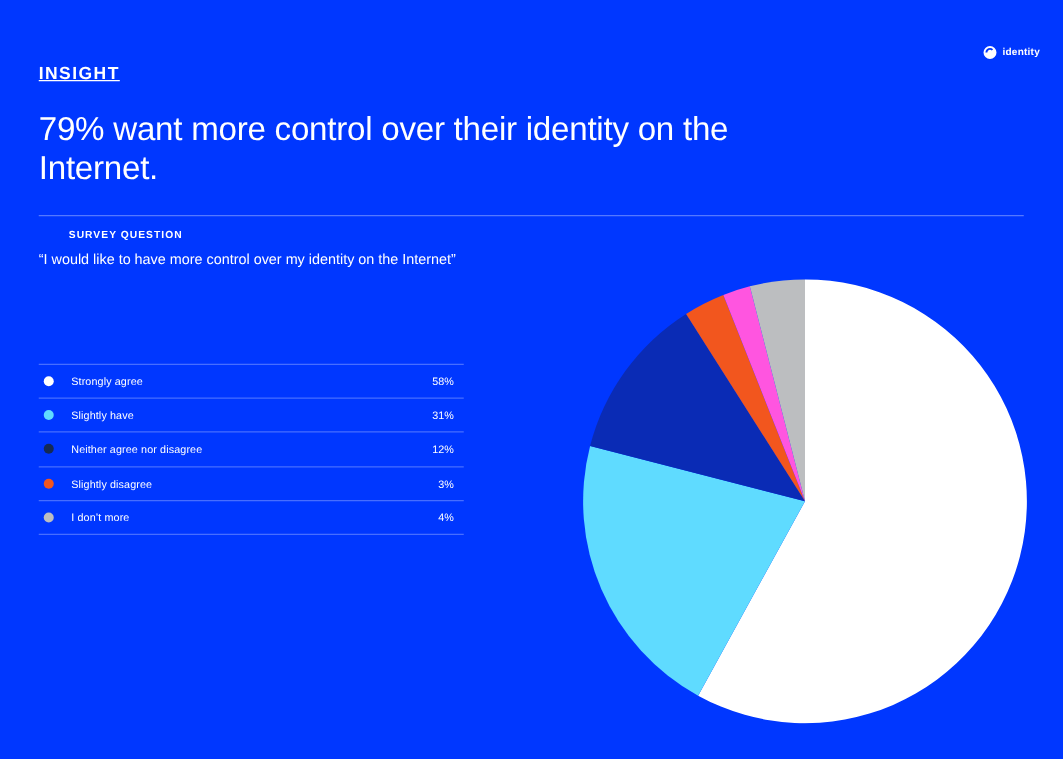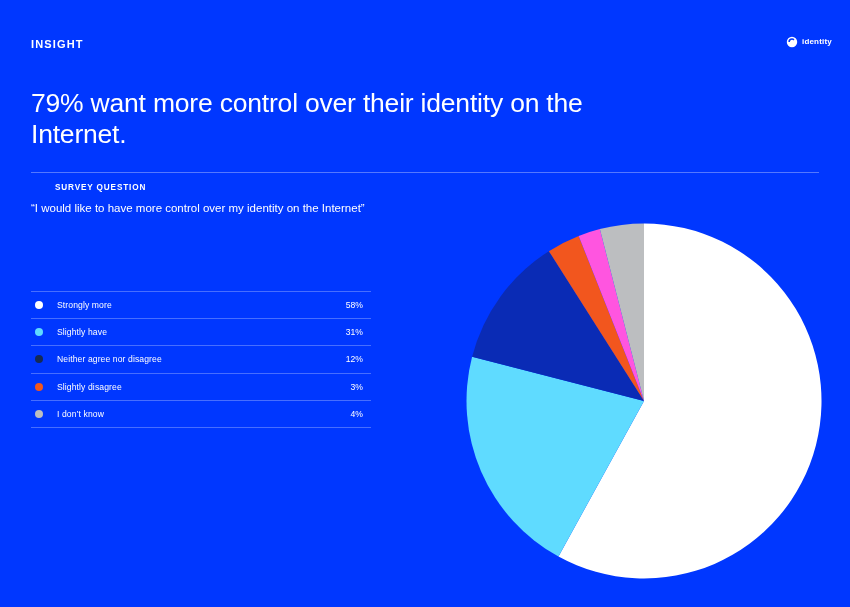--- a/index.html
+++ b/index.html
@@ -21,25 +21,26 @@
     position: absolute;
     inset: 0;
     width: 850px;
     height: 607px;
   }
 
   
   .eyebrow {
     position: absolute;
     left: 31px;
-    top: 38px;
-    font-size: 11px;
+    top: 50px;
+    font-size: 14px;
     font-weight: bold;
     letter-spacing: 1.15px;
     color: #ffffff;
+    text-decoration: underline;
   }
 
   .brand {
     position: absolute;
     right: 18px;
     top: 36px;
     display: flex;
     align-items: center;
     gap: 4px;
   }
@@ -172,41 +173,41 @@
   <h1 class="headline">79% want more control over their identity on the Internet.</h1>
 
   <div class="top-rule"></div>
 
   <div class="sq-label">SURVEY QUESTION</div>
   <div class="sq-text">“I would like to have more control over my identity on the Internet”</div>
 
   <div class="legend" id="legend-table">
       <div class="legend-row">
         <span class="legend-dot" style="background: rgb(255, 255, 255);"></span>
-        <span class="legend-label">Strongly more</span>
+        <span class="legend-label">Strongly agree</span>
         <span class="legend-value">58%</span>
       </div>
       <div class="legend-row">
         <span class="legend-dot" style="background: rgb(95, 219, 255);"></span>
         <span class="legend-label">Slightly have</span>
         <span class="legend-value">31%</span>
       </div>
       <div class="legend-row">
         <span class="legend-dot" style="background: rgb(21, 42, 85);"></span>
         <span class="legend-label">Neither agree nor disagree</span>
         <span class="legend-value">12%</span>
       </div>
       <div class="legend-row">
         <span class="legend-dot" style="background: rgb(242, 86, 30);"></span>
         <span class="legend-label">Slightly disagree</span>
         <span class="legend-value">3%</span>
       </div>
       <div class="legend-row">
         <span class="legend-dot" style="background: rgb(188, 190, 192);"></span>
-        <span class="legend-label">I don’t know</span>
+        <span class="legend-label">I don’t more</span>
         <span class="legend-value">4%</span>
       </div>
     </div>
 
   <div class="pie-wrap">
     <svg class="pie-svg" id="pie-svg" viewBox="0 0 356 356">
         <path d="M 178 178 L 178.00 0.50 A 177.5 177.5 0 1 1 92.49 333.54 Z" fill="#FFFFFF"></path>
         <path d="M 178 178 L 92.49 333.54 A 177.5 177.5 0 0 1 6.08 133.86 Z" fill="#5FDBFF"></path>
         <path d="M 178 178 L 6.08 133.86 A 177.5 177.5 0 0 1 82.89 28.13 Z" fill="#0A2BB5"></path>
         <path d="M 178 178 L 82.89 28.13 A 177.5 177.5 0 0 1 112.66 12.96 Z" fill="#F2561E"></path>

